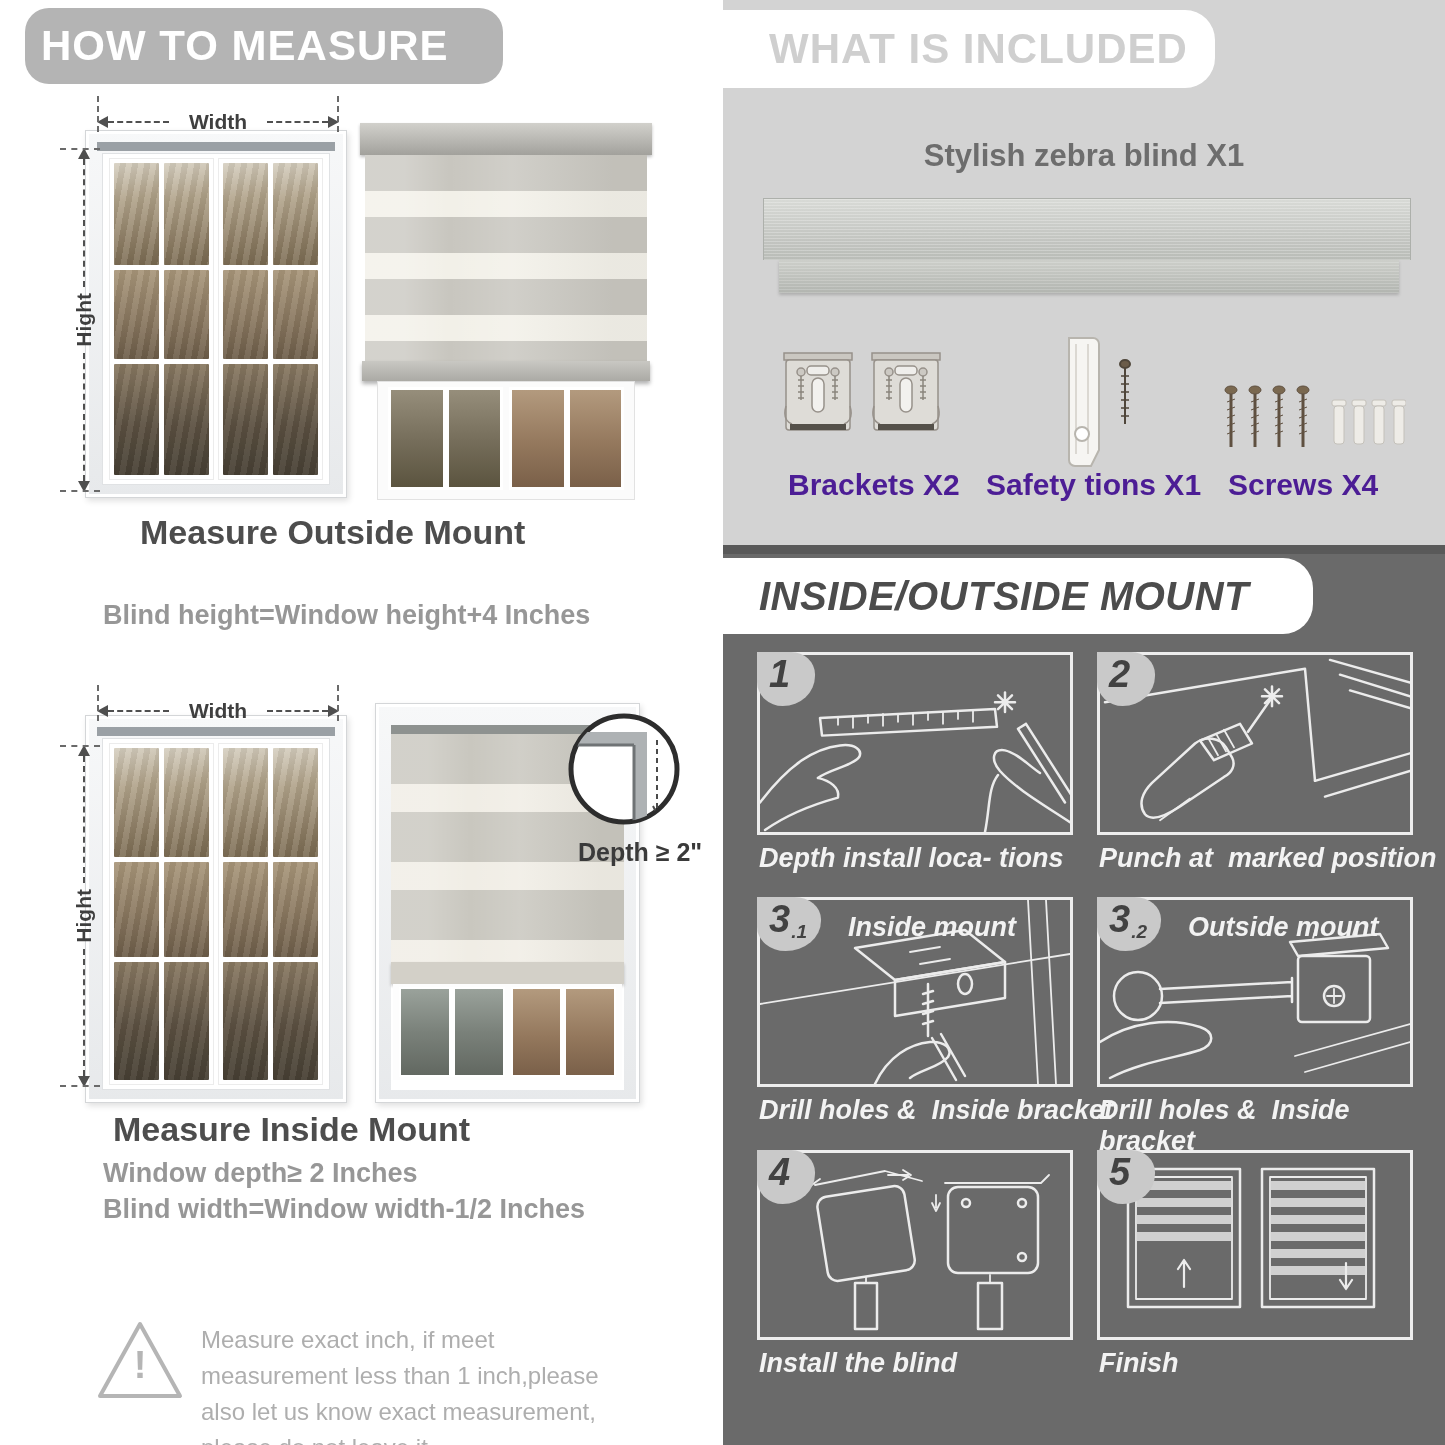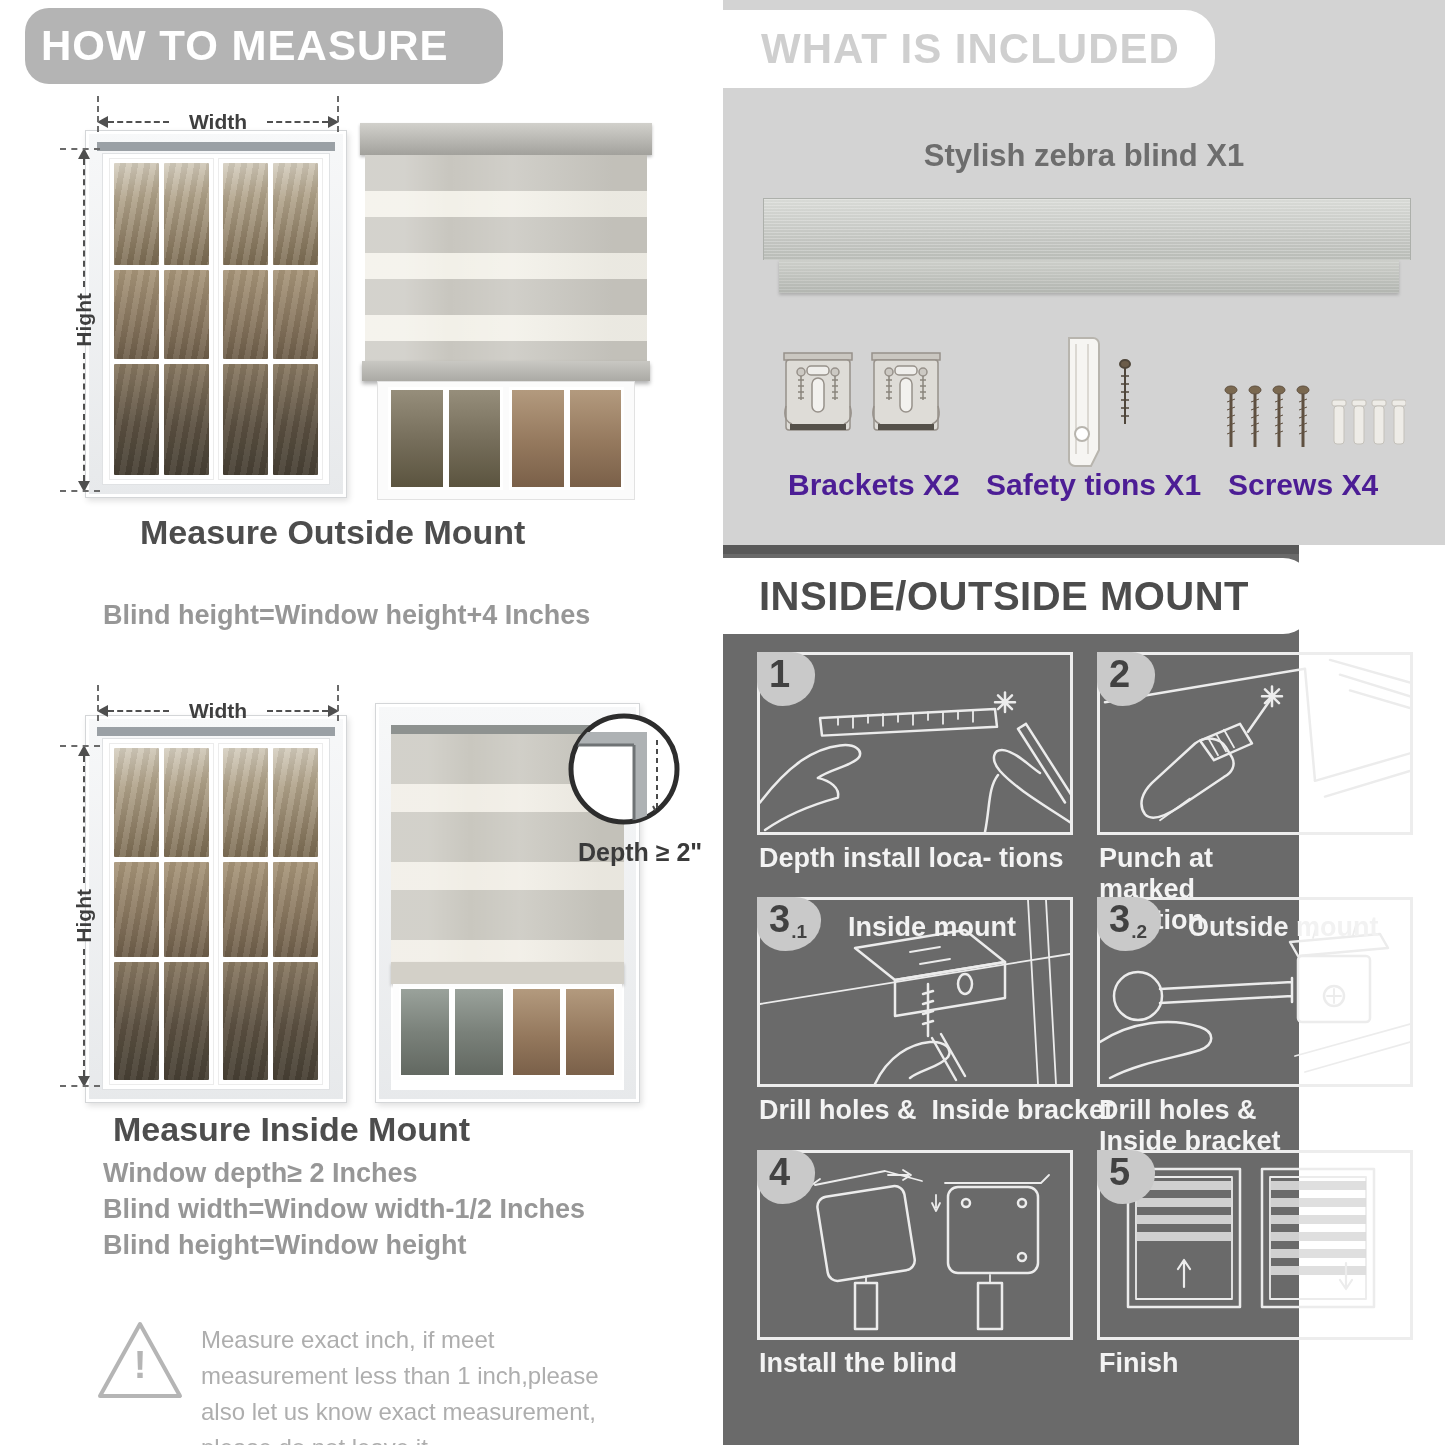--- a/index.html
+++ b/index.html
@@ -81,32 +81,32 @@
 
   .warn{position:absolute;left:95px;top:1318px;width:545px;display:flex;align-items:flex-start;}
   .warn-icon{position:relative;width:90px;height:88px;flex:0 0 auto;}
   .warn-icon span{position:absolute;left:0;top:26px;width:90px;text-align:center;color:#b5b5b5;font-weight:bold;font-size:38px;}
   .warn-text{margin-left:16px;padding-top:4px;font-size:24px;color:#aeaeae;line-height:1.5;}
 
   
   .right-top{position:absolute;left:723px;top:0;width:722px;height:545px;background:#d3d3d3;}
   .included-header{position:absolute;left:0;top:10px;width:492px;height:78px;background:#ffffff;
     border-radius:0 30px 30px 0;display:flex;align-items:center;padding-left:38px;box-sizing:border-box;}
-  .included-header span{color:#cfcfcf;font-weight:bold;font-size:42px;letter-spacing:1px;}
+  .included-header span{color:#cfcfcf;font-weight:bold;font-size:42px;letter-spacing:1px;margin-left:8px;}
   .blind-x1{position:absolute;left:0;top:138px;width:100%;text-align:center;font-size:31px;font-weight:bold;color:#6d6d6d;}
   .hr-top{position:absolute;left:40px;top:198px;width:648px;height:62px;border:1px solid #adb0ab;border-bottom:none;box-sizing:border-box;
     background:repeating-linear-gradient(0deg,rgba(255,255,255,.25) 0 1px,rgba(0,0,0,0) 1px 3px),
     linear-gradient(180deg,#d8dad6,#c6c8c4 55%,#b9bcb7);}
   .hr-bot{position:absolute;left:56px;top:260px;width:620px;height:33px;
     background:repeating-linear-gradient(0deg,rgba(255,255,255,.18) 0 1px,rgba(0,0,0,0) 1px 3px),
     linear-gradient(180deg,#cdcfca,#b2b5b0);box-shadow:0 2px 3px rgba(0,0,0,.18);}
   .item-label{position:absolute;top:468px;font-size:30px;font-weight:bold;color:#4c1d95;}
 
   
-  .right-bottom{position:absolute;left:723px;top:545px;width:576px;height:900px;background:#6a6a6a;}
+  .right-bottom{position:absolute;left:723px;top:545px;width:722px;height:900px;background:#6a6a6a;font-style:italic;}
   .dark-strip{position:absolute;left:0;top:0;width:100%;height:9px;background:#595959;}
   .mount-header{position:absolute;left:0;top:13px;width:590px;height:76px;background:#ffffff;
     border-radius:0 30px 30px 0;display:flex;align-items:center;padding-left:36px;box-sizing:border-box;}
   .mount-header span{color:#4c4c4c;font-weight:bold;font-size:40px;letter-spacing:.5px;}
   .step{position:absolute;width:316px;border:3px solid #ededed;box-sizing:border-box;}
   .step svg.art{position:absolute;inset:0;width:100%;height:100%;}
   .badge{position:absolute;left:-3px;top:-3px;height:54px;min-width:58px;background:#c9c9c9;
     border-radius:0 46% 62% 50%;display:flex;align-items:flex-start;padding:2px 14px 0 12px;box-sizing:border-box;}
   .badge .num{font-size:38px;font-weight:bold;color:#424242;line-height:1.1;}
   .badge .sub{font-size:19px;font-weight:bold;color:#424242;align-self:flex-end;margin:0 0 8px 1px;}
@@ -259,21 +259,20 @@
         <path d="M92,30 V104" stroke="#4a4a4a" stroke-width="2" stroke-dasharray="5 4" fill="none"></path>
         <path d="M88,96 l4,8 4,-8" fill="none" stroke="#4a4a4a" stroke-width="2"></path>
       </g>
     </svg>
   </div>
   <div class="depth-label">Depth ≥ 2"</div>
 
   <div class="sec-title" style="top:1110px;margin-left:13px;">Measure Inside Mount</div>
   <div class="sec-line" style="top:1158px;">Window depth≥ 2 Inches</div>
   <div class="sec-line" style="top:1194px;">Blind width=Window width-1/2 Inches</div>
-  <div class="sec-line" style="top:1230px;">Blind height=Window height</div>
 
   <div class="warn">
     <div class="warn-icon">
       <svg width="90" height="88" viewBox="0 0 90 88">
         <path d="M45,6 L85,78 L5,78 Z" fill="none" stroke="#b5b5b5" stroke-width="4" stroke-linejoin="round"></path>
       </svg>
       <span>!</span>
     </div>
     <div class="warn-text">Measure exact inch, if meet measurement less than 1 inch,please also let us know exact measurement, please do not leave it</div>
   </div>

